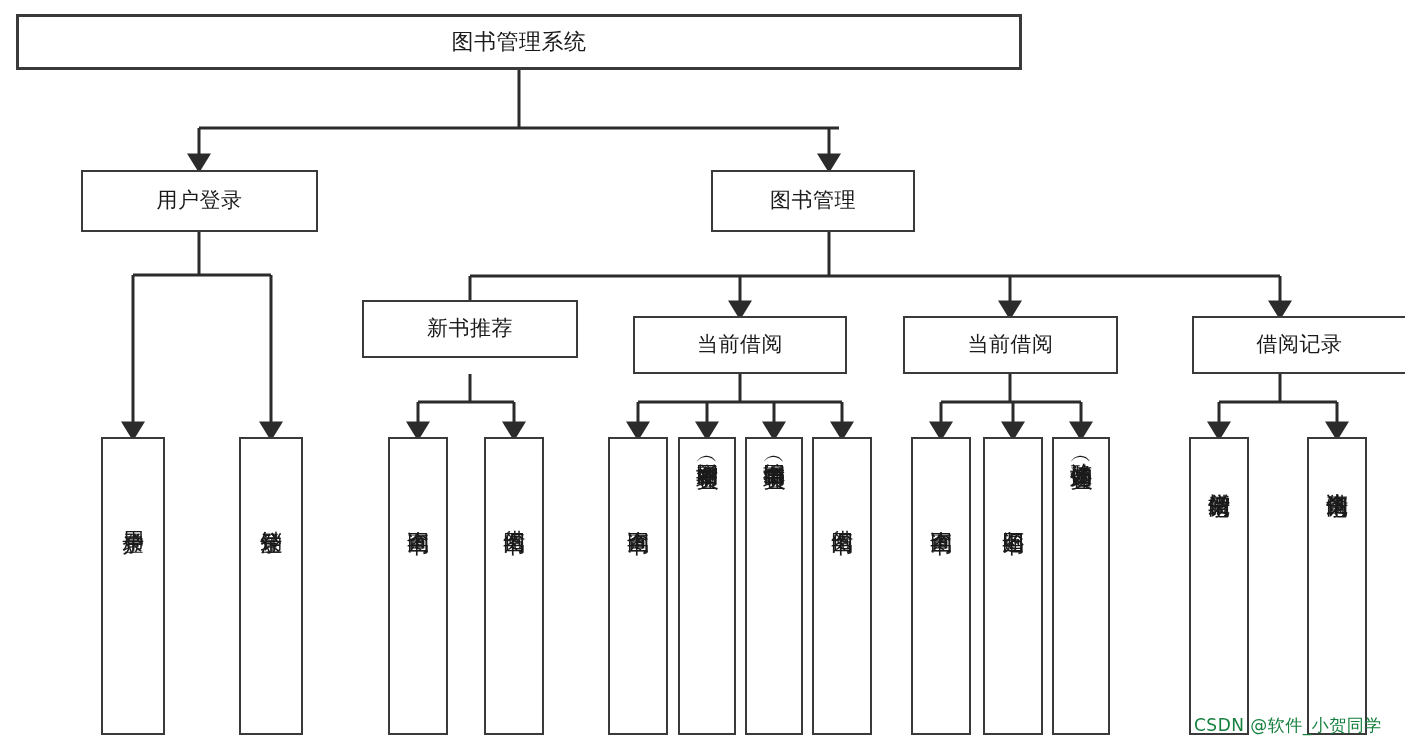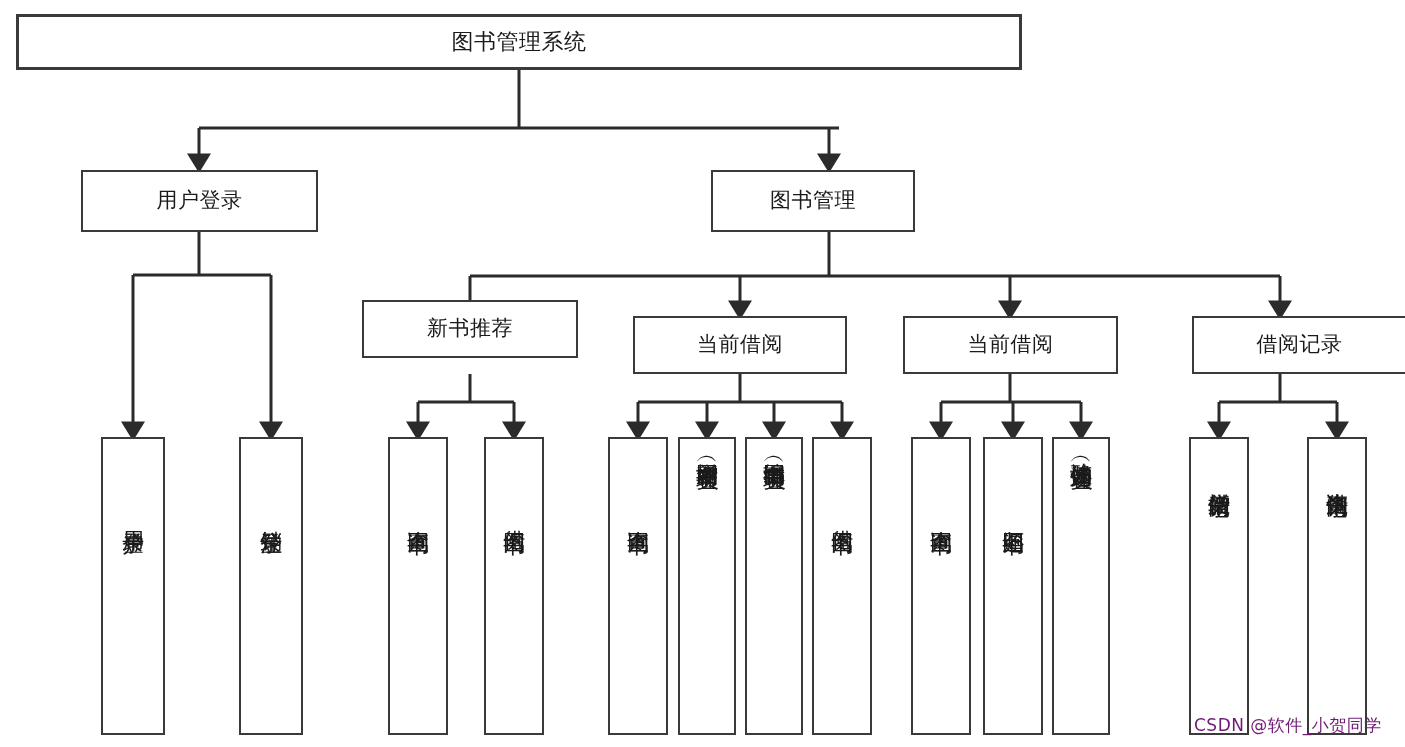--- a/index.html
+++ b/index.html
@@ -58,21 +58,21 @@
     text-orientation: upright;
     font-size: 22px;
     line-height: 1.12;
     letter-spacing: 1px;
     white-space: nowrap;
     max-height: 100%;
   }
   .watermark {
     position: absolute;
     font-size: 17px;
-    color: #701a75;
+    color: #15803d;
     white-space: nowrap;
     letter-spacing: 0.5px;
   }
 </style>
 </head>
 <body>
 
 <div id="canvas">
 
   <svg class="wires" viewBox="0 0 1405 747">

